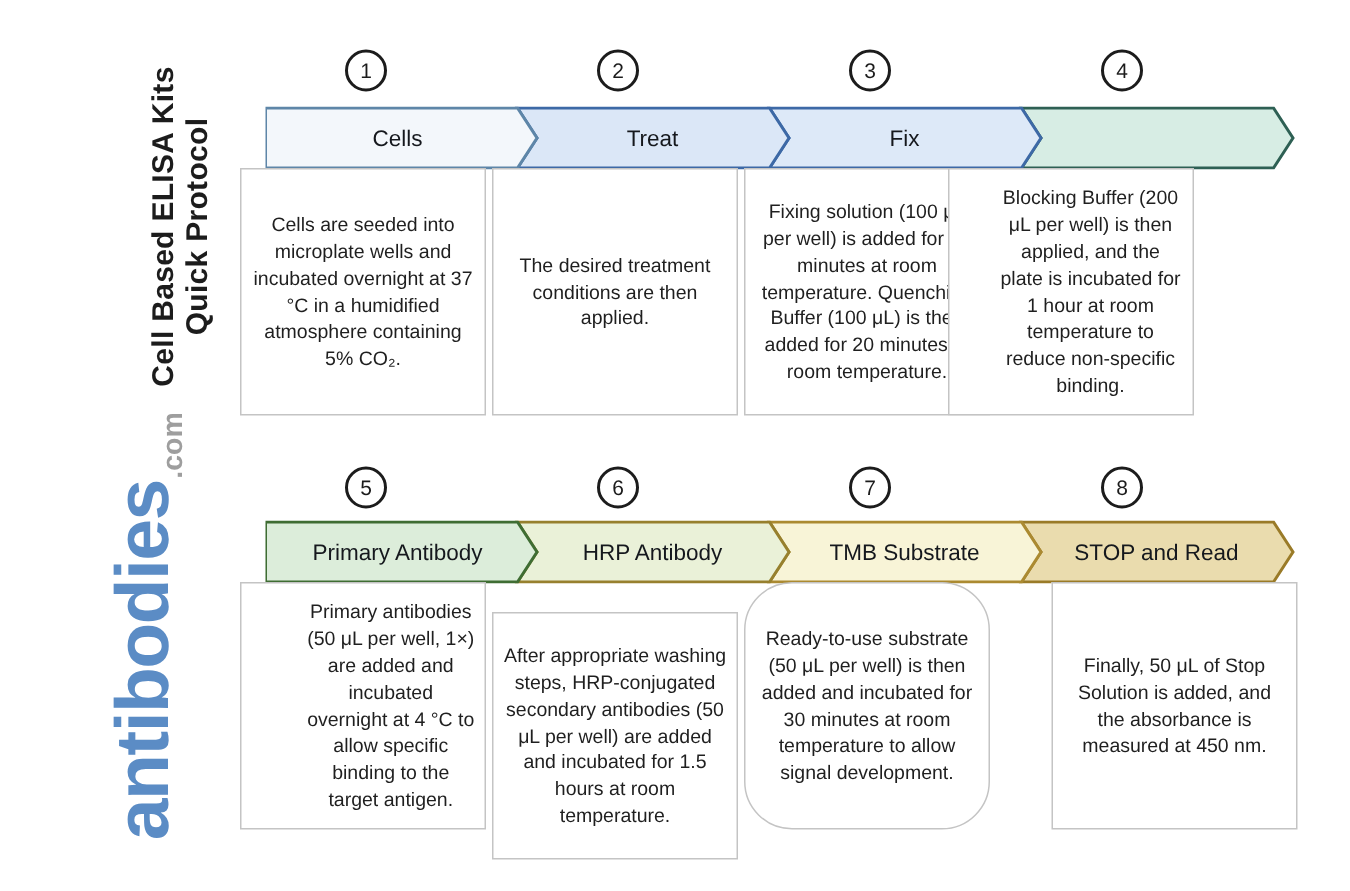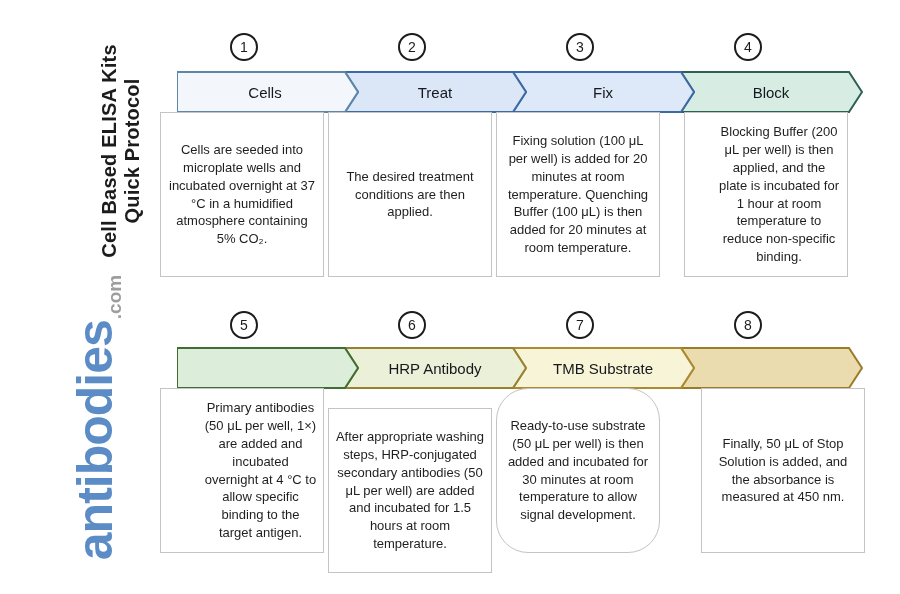--- a/index.html
+++ b/index.html
@@ -98,33 +98,32 @@
   <div class="arrow-row" style="top:71px;">
     <svg width="692" height="42" viewBox="0 0 692 42">
       <polygon points="504,1 672,1 685,21 672,41 504,41 517,21" stroke-width="2" fill="#d7ede4" stroke="#2e6054"></polygon>
       <polygon points="336,1 504,1 517,21 504,41 336,41 349,21" stroke-width="2" fill="#dde9f8" stroke="#3d69a6"></polygon>
       <polygon points="168,1 336,1 349,21 336,41 168,41 181,21" stroke-width="2" fill="#dbe7f7" stroke="#3d69a6"></polygon>
       <polygon points="0,1 168,1 181,21 168,41 0,41" stroke-width="2" fill="#f3f7fb" stroke="#5e86a8"></polygon>
     </svg>
     <div class="arrow-label" style="left:8px;">Cells</div>
     <div class="arrow-label" style="left:178px;">Treat</div>
     <div class="arrow-label" style="left:346px;">Fix</div>
-    <div class="arrow-label" style="left:514px;">Block</div>
   </div>
 
   <div class="desc-box" style="left:160px; top:112px;text-align:center;">
       <span>Cells are seeded into microplate wells and incubated overnight at 37 °C in a humidified atmosphere containing 5% CO₂.</span>
     </div>
   <div class="desc-box" style="left:328px; top:112px;">
       <span>The desired treatment conditions are then applied.</span>
     </div>
   <div class="desc-box" style="left:496px; top:112px;">
       <span>Fixing solution (100 μL per well) is added for 20 minutes at room temperature. Quenching Buffer (100 μL) is then added for 20 minutes at room temperature.</span>
     </div>
-  <div class="desc-box" style="left:684px; top:112px;padding-left:32px;">
+  <div class="desc-box" style="left:632px; top:112px;padding-left:32px;">
       <span>Blocking Buffer (200 μL per well) is then applied, and the plate is incubated for 1 hour at room temperature to reduce non-specific binding.</span>
     </div>
 </div>
 
 <div>
 
   <div class="badge" style="left:230px; top:311px;">
       <span>5</span>
     </div>
   <div class="badge" style="left:398px; top:311px;">
@@ -137,22 +136,24 @@
       <span>8</span>
     </div>
 
   <div class="arrow-row" style="top:347px;">
     <svg width="692" height="42" viewBox="0 0 692 42">
       <polygon points="504,1 672,1 685,21 672,41 504,41 517,21" stroke-width="2" fill="#eadcae" stroke="#9a7b28"></polygon>
       <polygon points="336,1 504,1 517,21 504,41 336,41 349,21" stroke-width="2" fill="#f8f4d7" stroke="#ab8a31"></polygon>
       <polygon points="168,1 336,1 349,21 336,41 168,41 181,21" stroke-width="2" fill="#eaf1d8" stroke="#97802e"></polygon>
       <polygon points="0,1 168,1 181,21 168,41 0,41" stroke-width="2" fill="#dcedda" stroke="#3f6d33"></polygon>
     </svg>
+    <div class="arrow-label" style="left:8px;">Primary Antibody</div>
     <div class="arrow-label" style="left:178px;">HRP Antibody</div>
     <div class="arrow-label" style="left:346px;">TMB Substrate</div>
+    <div class="arrow-label" style="left:514px;">STOP and Read</div>
   </div>
 
   <div class="desc-box" style="left:160px; top:388px;padding-left:43px;">
       <span>Primary antibodies (50 μL per well, 1×) are added and incubated overnight at 4 °C to allow specific binding to the target antigen.</span>
     </div>
   <div class="desc-box" style="left:328px; top:408px;">
       <span>After appropriate washing steps, HRP-conjugated secondary antibodies (50 μL per well) are added and incubated for 1.5 hours at room temperature.</span>
     </div>
   <div class="desc-box" style="left:496px; top:388px;border-radius:32px;">
       <span>Ready-to-use substrate (50 μL per well) is then added and incubated for 30 minutes at room temperature to allow signal development.</span>

